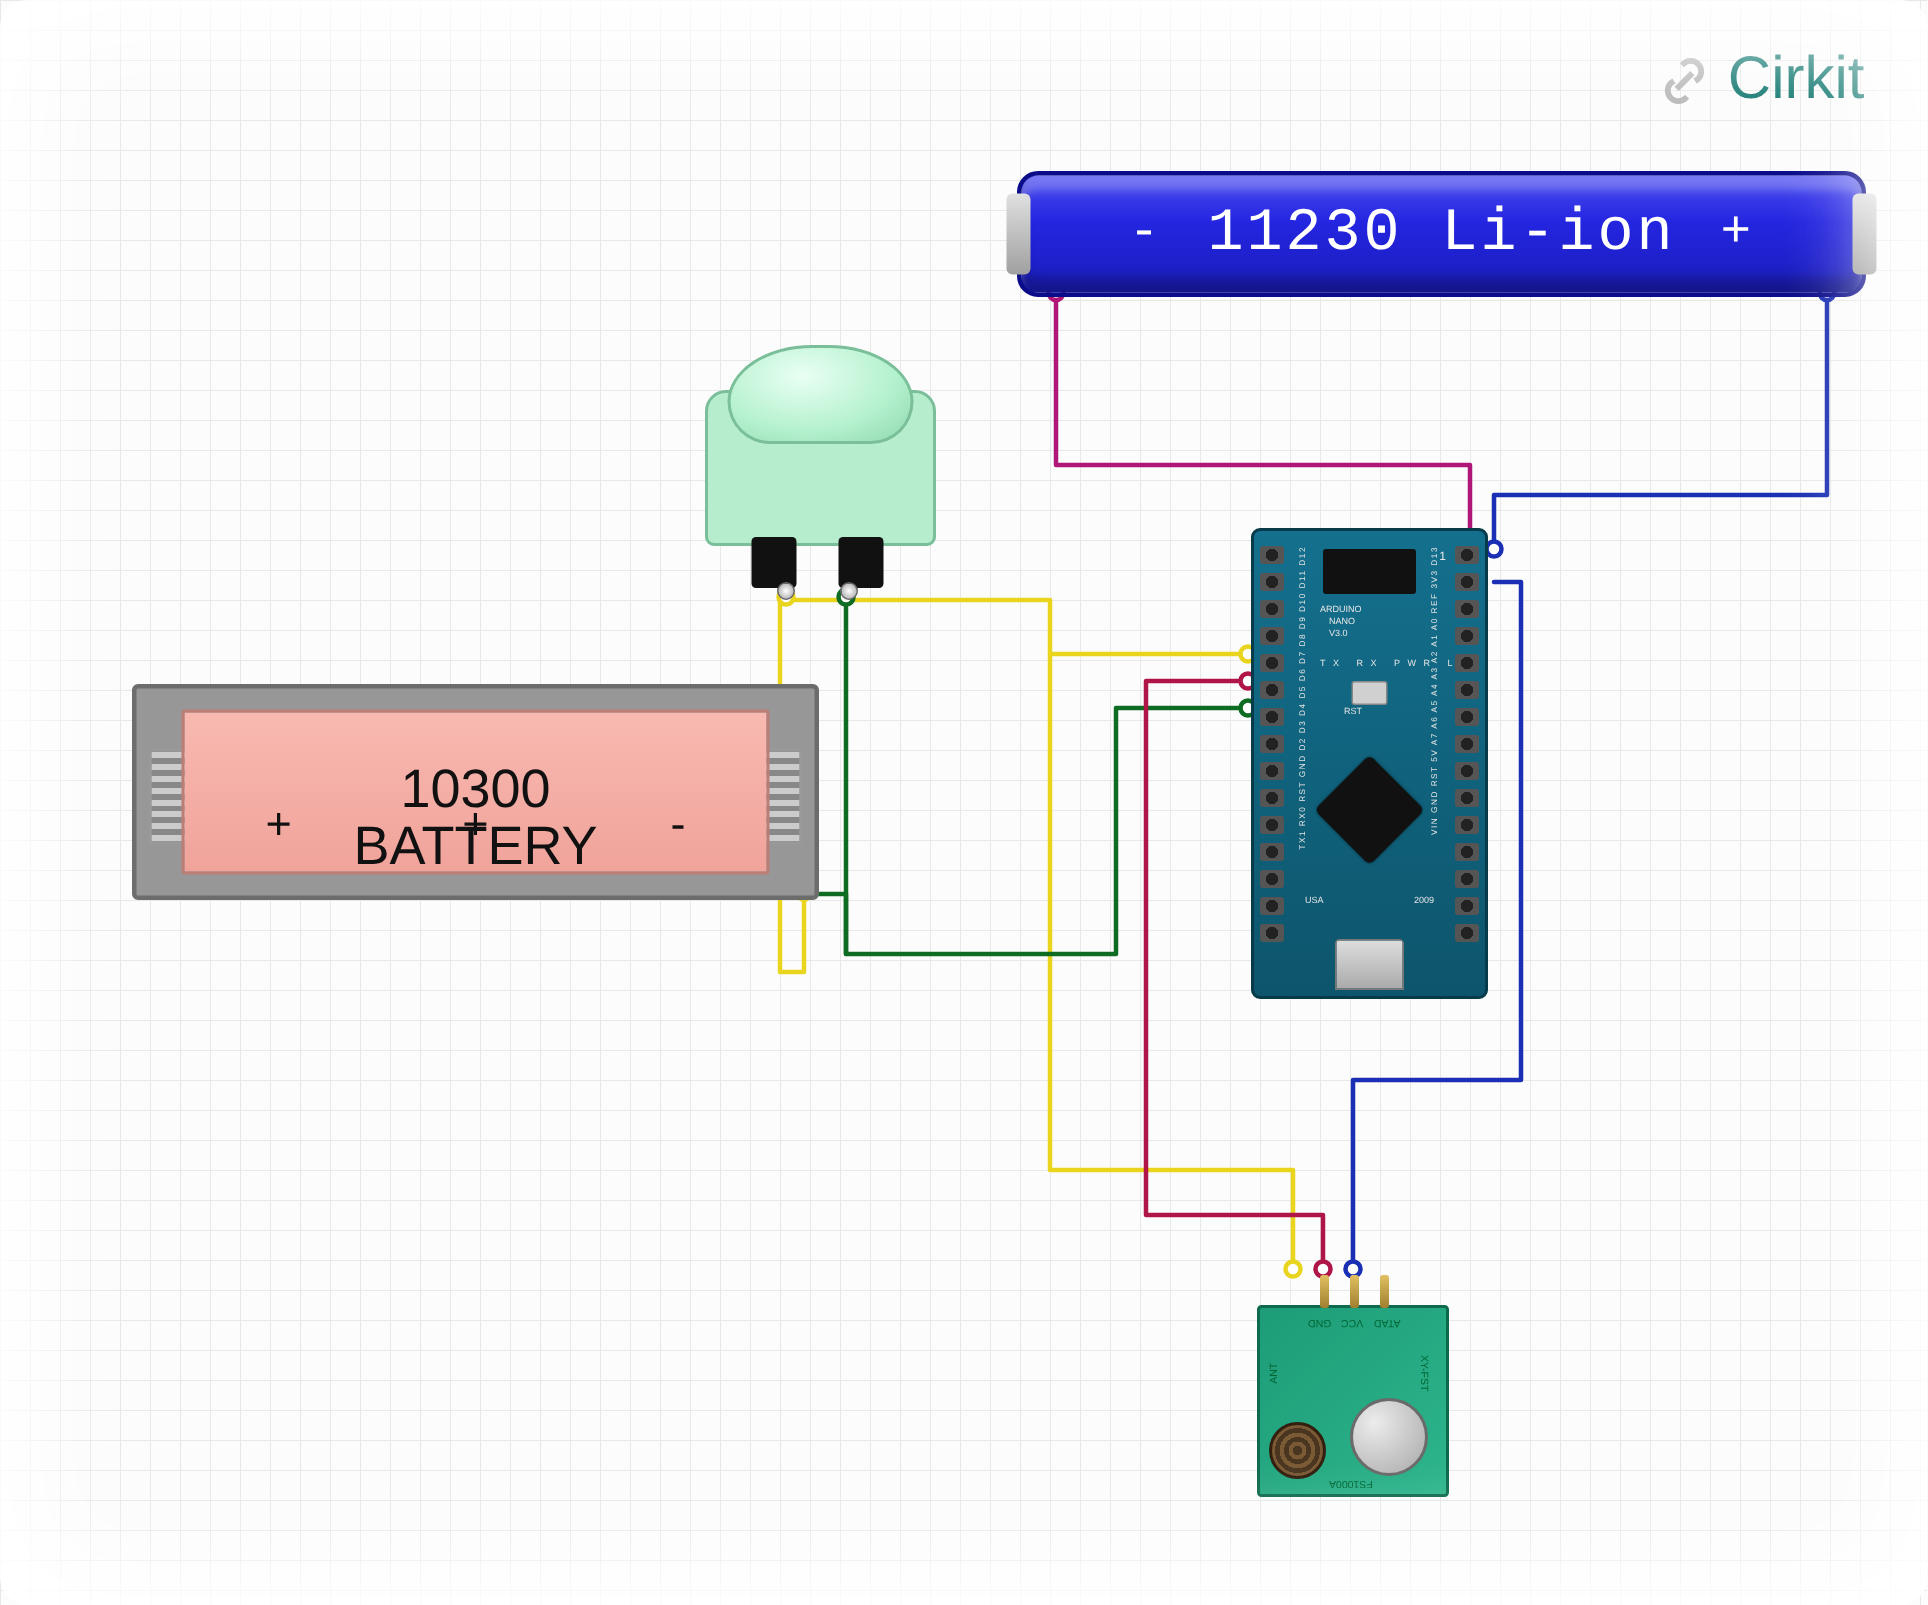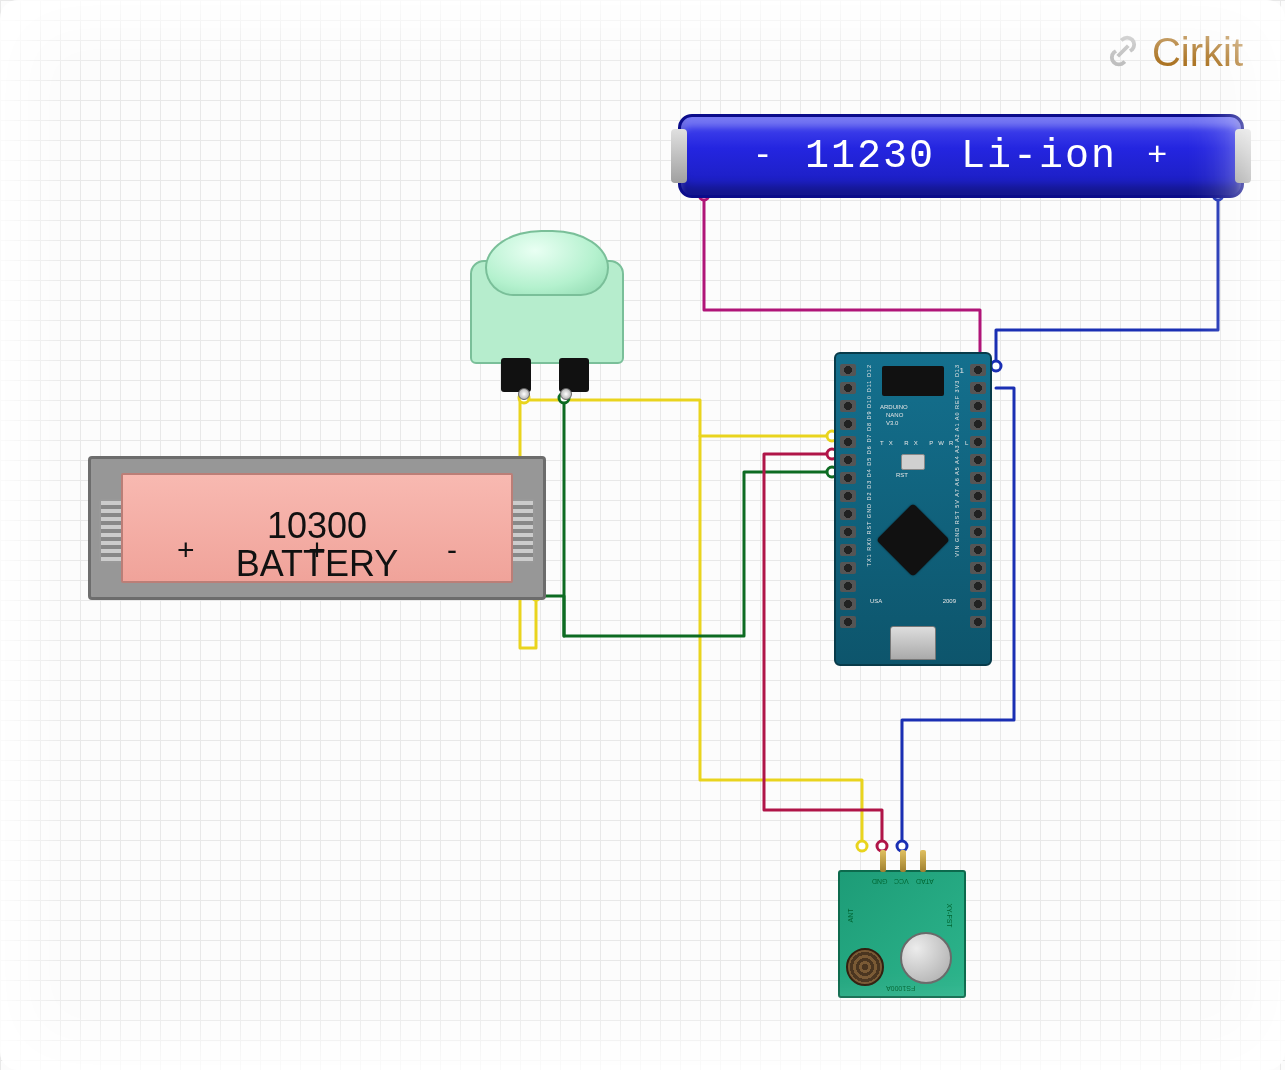--- a/index.html
+++ b/index.html
@@ -33,24 +33,24 @@
     box-shadow: inset 0 0 60px 30px rgba(255,255,255,0.95);
     border-radius: 18px;
   }
 
   
   .watermark {
     position: absolute;
     top: 30px;
     right: 42px;
     font-size: 40px;
-    color: #a16207;
+    color: #0f766e;
     font-weight: 400;
     display: flex;
-    align-items: flex-start;
+    align-items: flex-end;
     gap: 8px;
     font-family: "Segoe UI", Arial, sans-serif;
   }
   .watermark svg { width: 42px; height: 42px; }
   .watermark .bold { font-weight: 700; }
 
   
   .liion {
     position: absolute;
     top: 114px;

